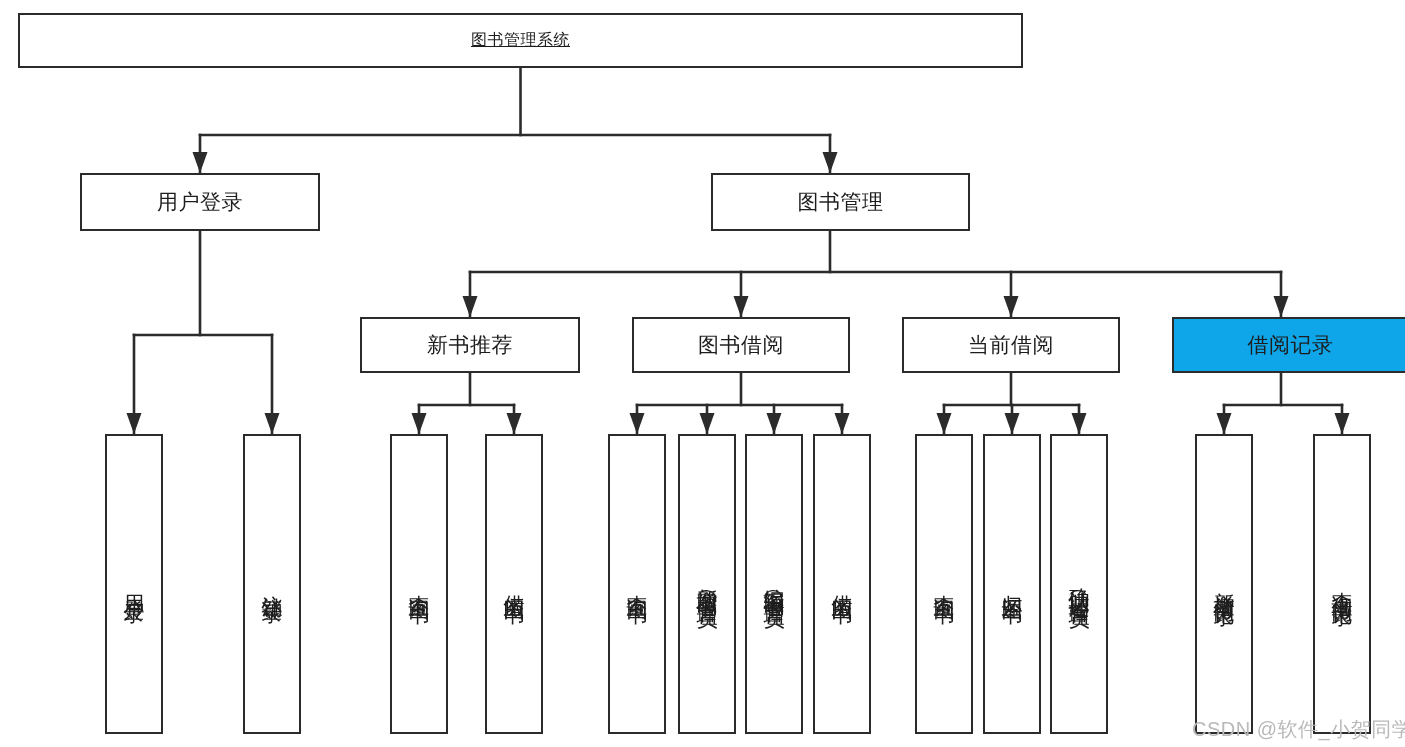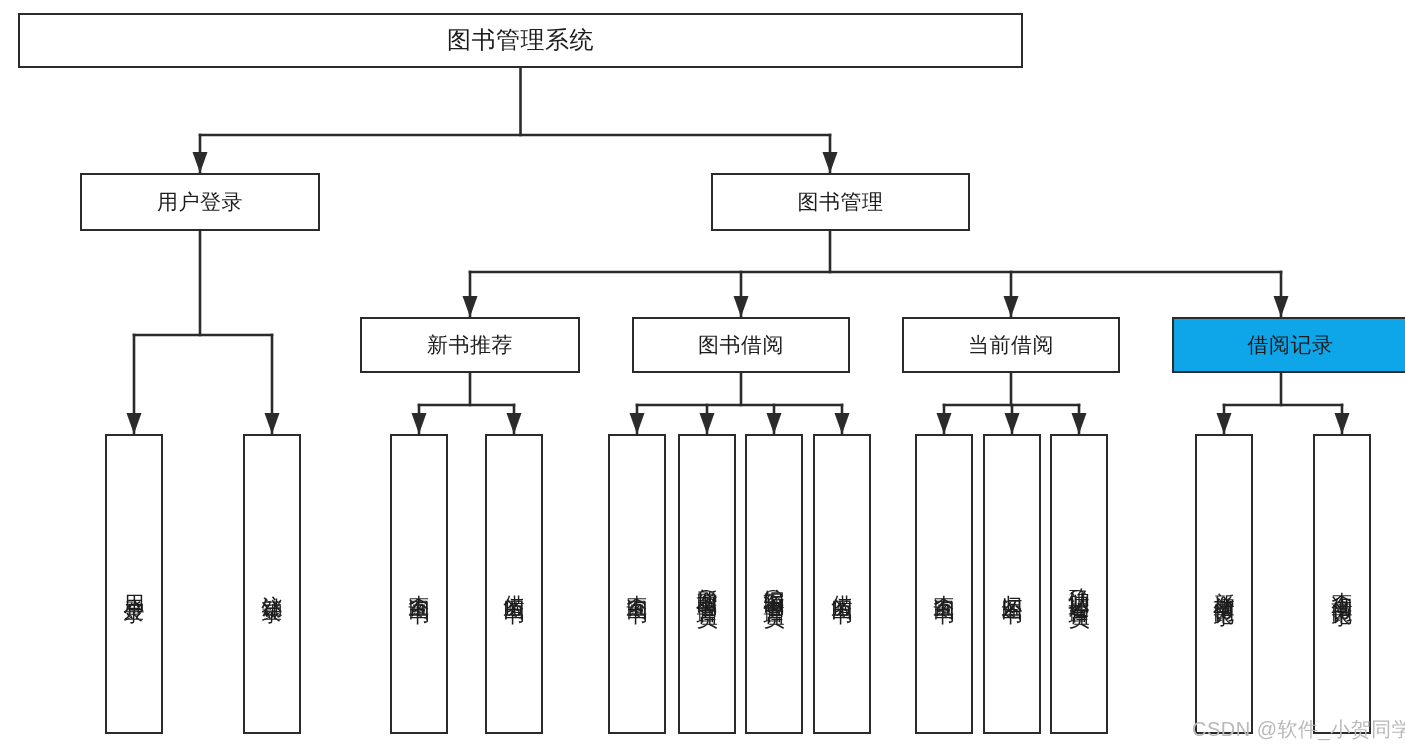--- a/index.html
+++ b/index.html
@@ -41,21 +41,22 @@
     text-align: center;
     line-height: 1.18;
     white-space: pre-line;
   }
   
   .node.horiz .label {
     font-size: 21px;
     letter-spacing: 0.5px;
   }
   .node.root .label {
-    font-size: 24px;
+    font-size: 16px;
+    text-decoration: underline;
   }
   
   .node.vert {
     align-items: center;
     justify-content: center;
   }
   .node.vert .label {
     writing-mode: vertical-rl;
     text-orientation: upright;
     font-size: 21px;

